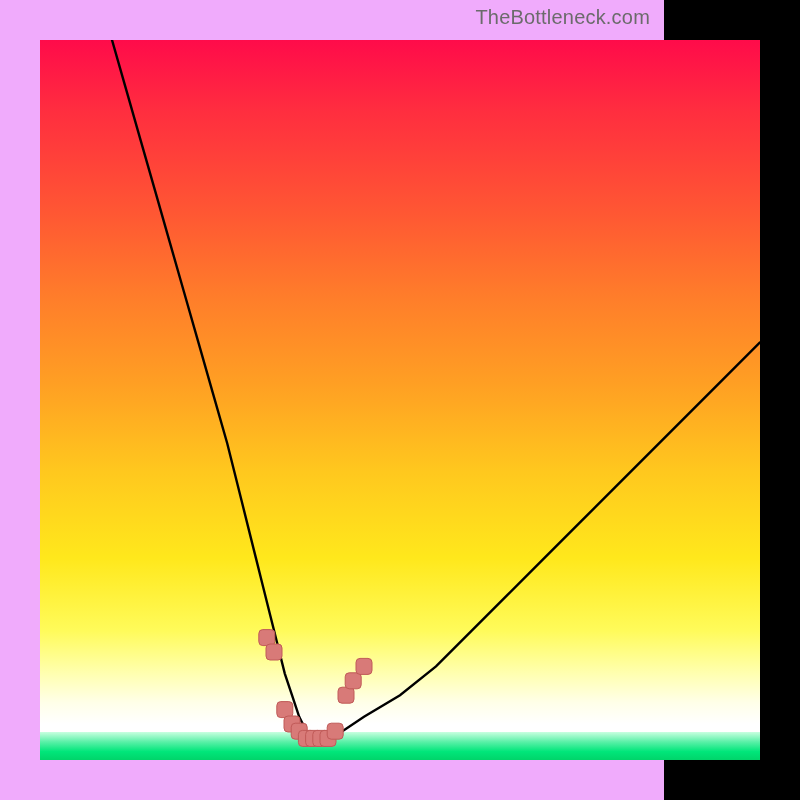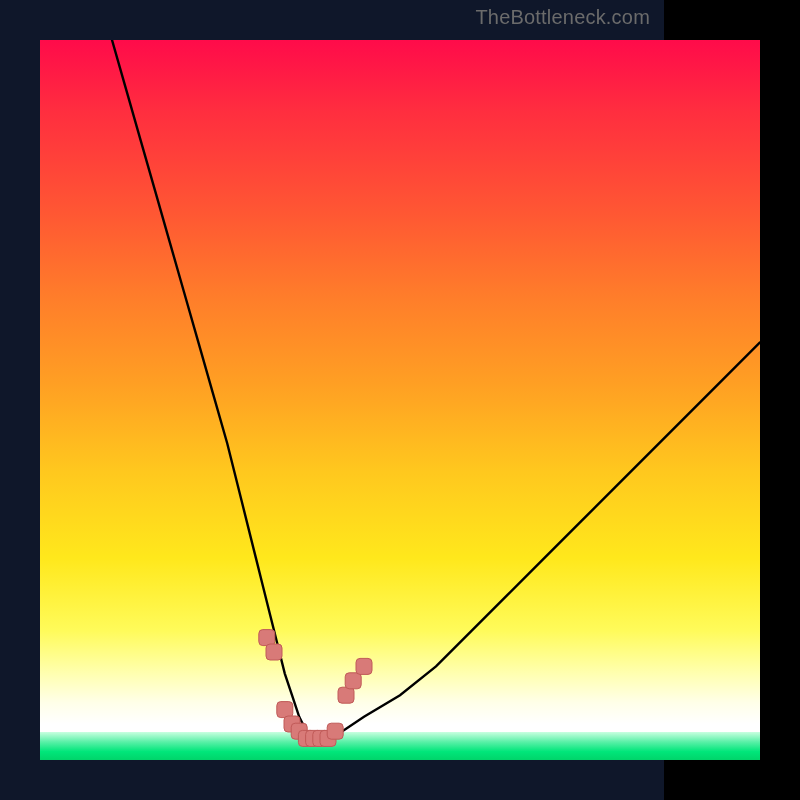--- a/index.html
+++ b/index.html
@@ -10,21 +10,21 @@
     background: #000;
     overflow: hidden;
     font-family: Arial, Helvetica, sans-serif;
   }
   .frame {
     position: absolute;
     left: 0;
     top: 0;
     width: 664px;
     height: 800px;
-    background: #0f172a;
+    background: #f0abfc;
   }
   .plot-area {
     position: absolute;
     left: 40px;
     top: 40px;
     width: 720px;
     height: 720px;
     overflow: hidden;
     
     background: linear-gradient(

